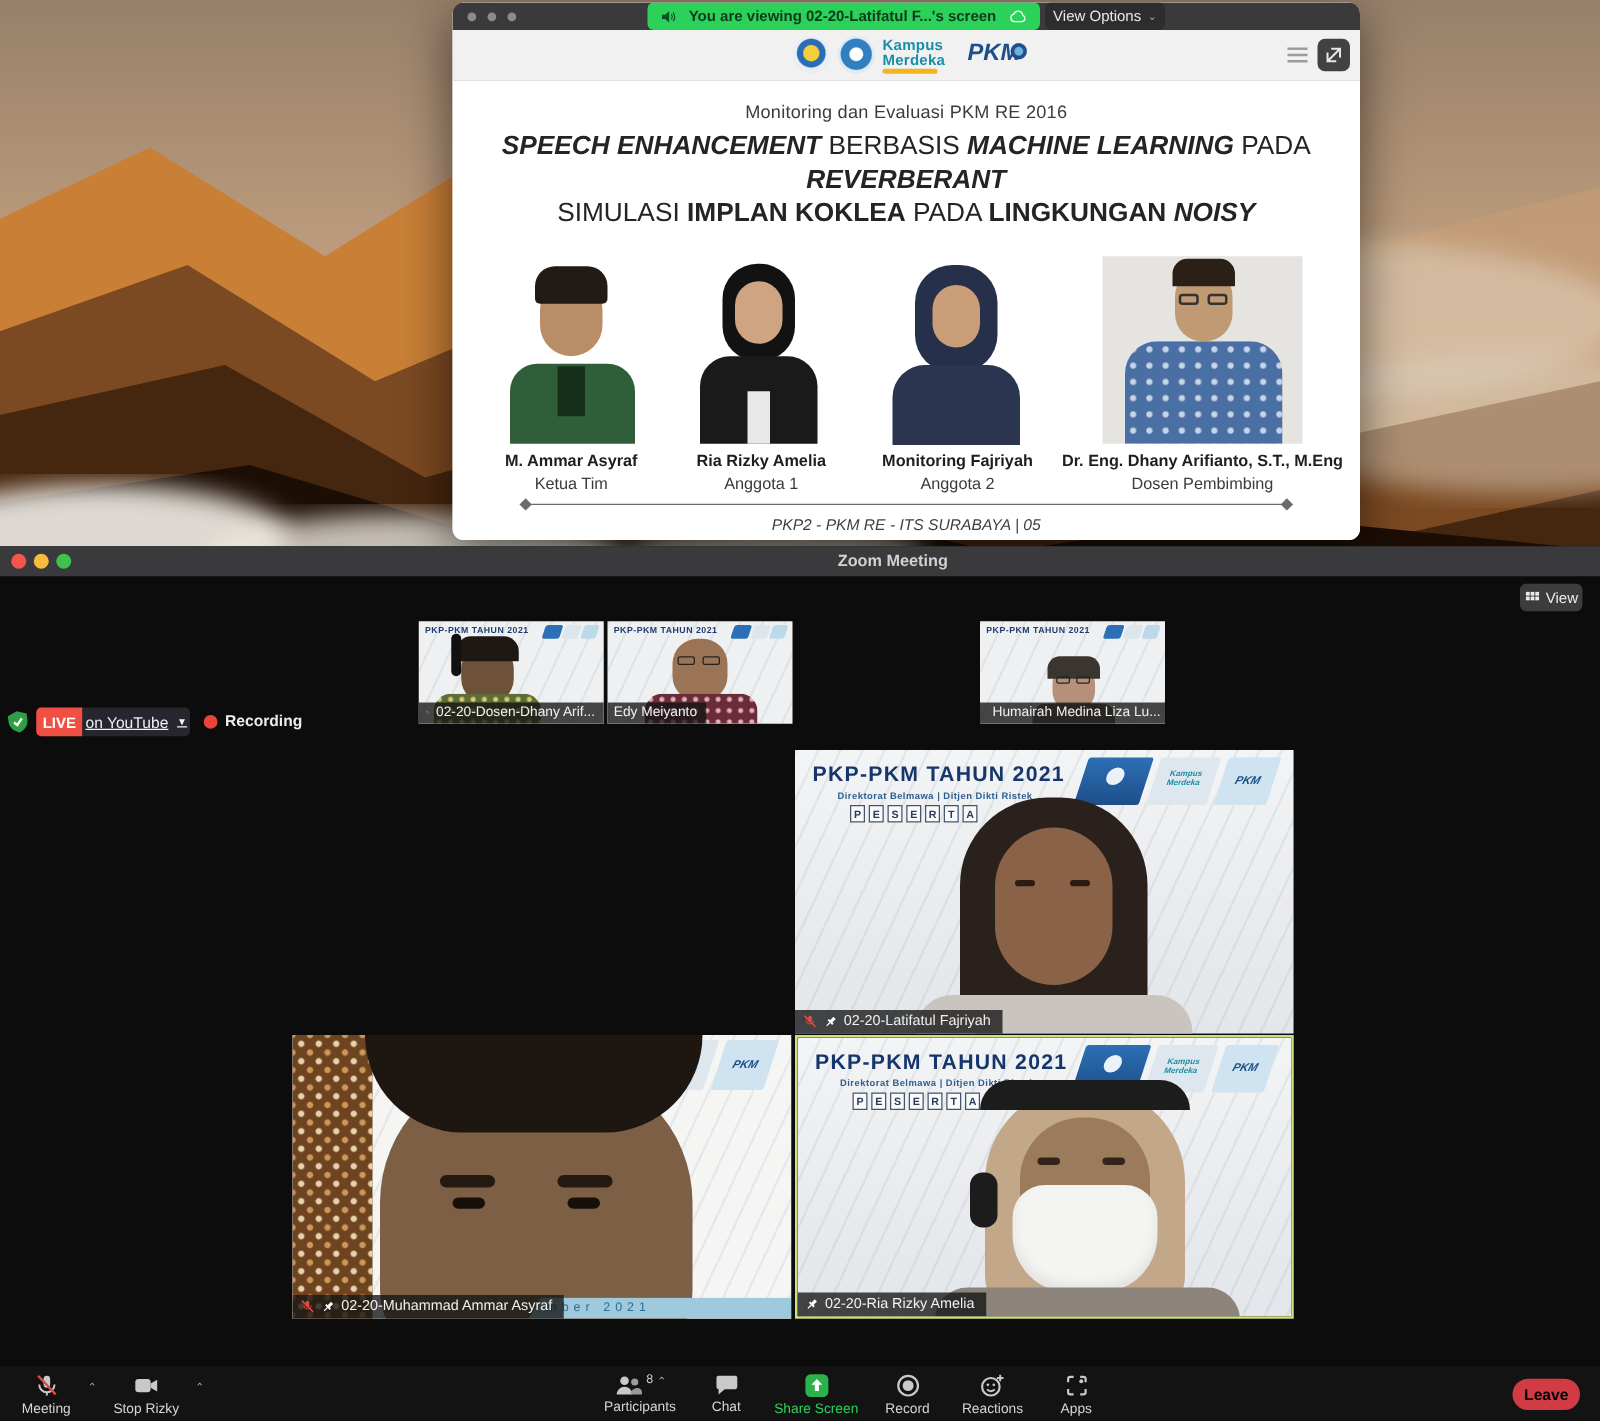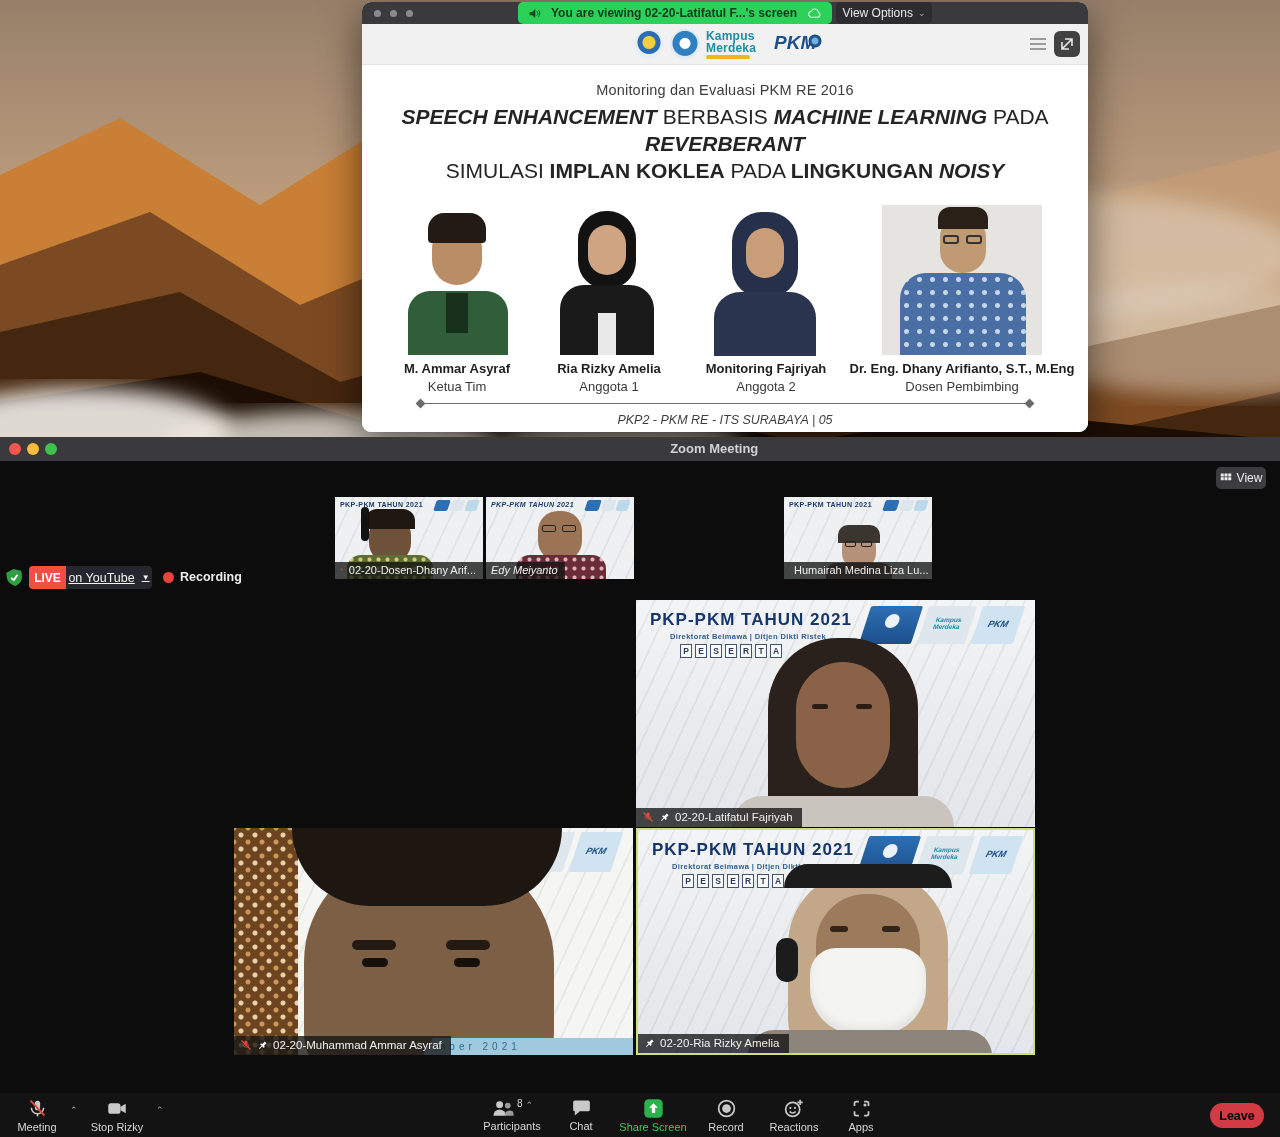--- a/index.html
+++ b/index.html
@@ -256,21 +256,21 @@
     <div class="name-tag">
       <svg width="10" height="10" viewBox="0 0 16 16">
             <rect x="6" y="2" width="4" height="7" rx="2" fill="#e04b3f"></rect>
             <path d="M4 7a4 4 0 0 0 8 0" stroke="#e04b3f" fill="none"></path>
             <line x1="2" y1="2" x2="14" y2="14" stroke="#e04b3f" stroke-width="1.6"></line>
           </svg>
       <span>02-20-Dosen-Dhany Arif...</span>
     </div>
   </div>
 
-  <div class="abs thumb" style="left:486px;font-style:italic;">
+  <div class="abs thumb" style="left:486px;">
     <div class="poster-lines"></div>
     <div class="vb-title-sm">PKP-PKM TAHUN 2021</div>
     <div class="hex" style="right:34px;top:3px;width:14px;height:11px;background:#2d6fb5;"></div>
     <div class="hex" style="right:19px;top:3px;width:13px;height:11px;background:#dde6ec;"></div>
     <div class="hex" style="right:5px;top:3px;width:12px;height:11px;background:#bcd9ea;"></div>
     <div class="sil" style="left:52px;top:14px;width:44px;height:50px;border-radius:20px;background:#9a7454;"></div>
     <div class="sil" style="left:56px;top:28px;width:14px;height:7px;border:1.5px solid #222;border-radius:2px;"></div>
     <div class="sil" style="left:76px;top:28px;width:14px;height:7px;border:1.5px solid #222;border-radius:2px;"></div>
     <div class="sil" style="left:30px;top:58px;width:90px;height:24px;border-radius:14px 14px 0 0;background-color:#6a2c38;background-image:radial-gradient(#e0b0ba 1.5px,transparent 2.5px);background-size:9px 9px;"></div>
     <div class="name-tag">

